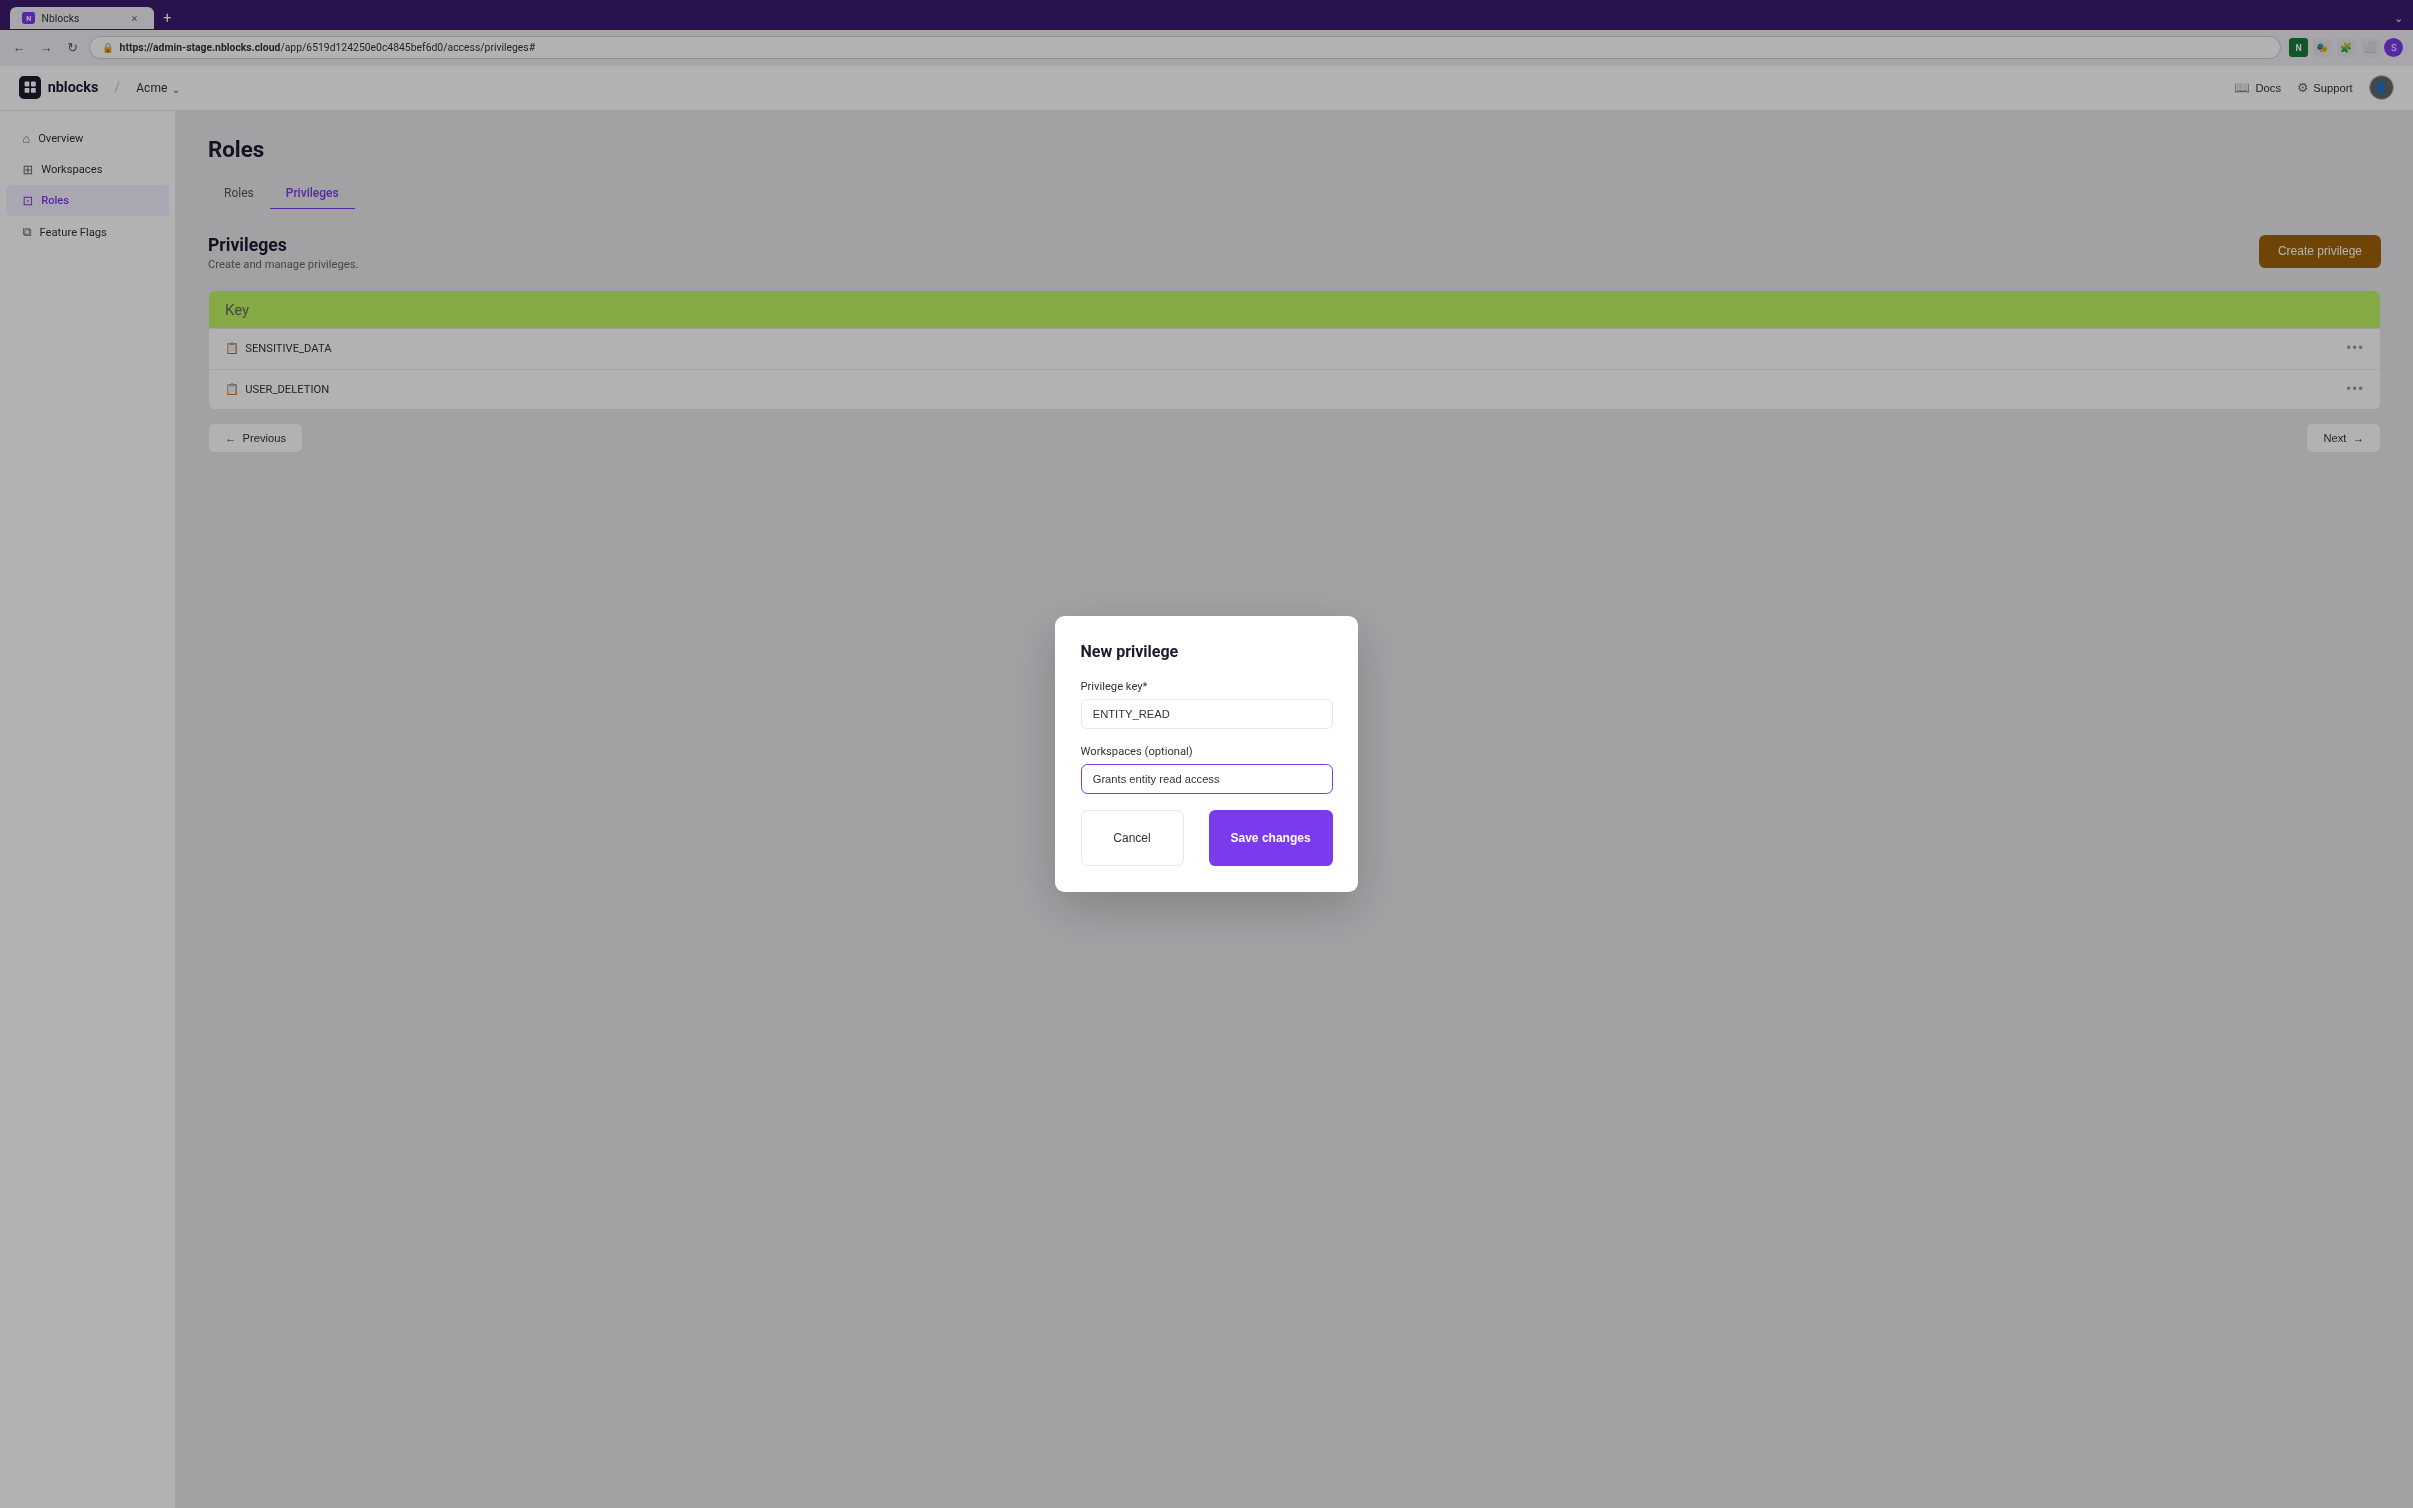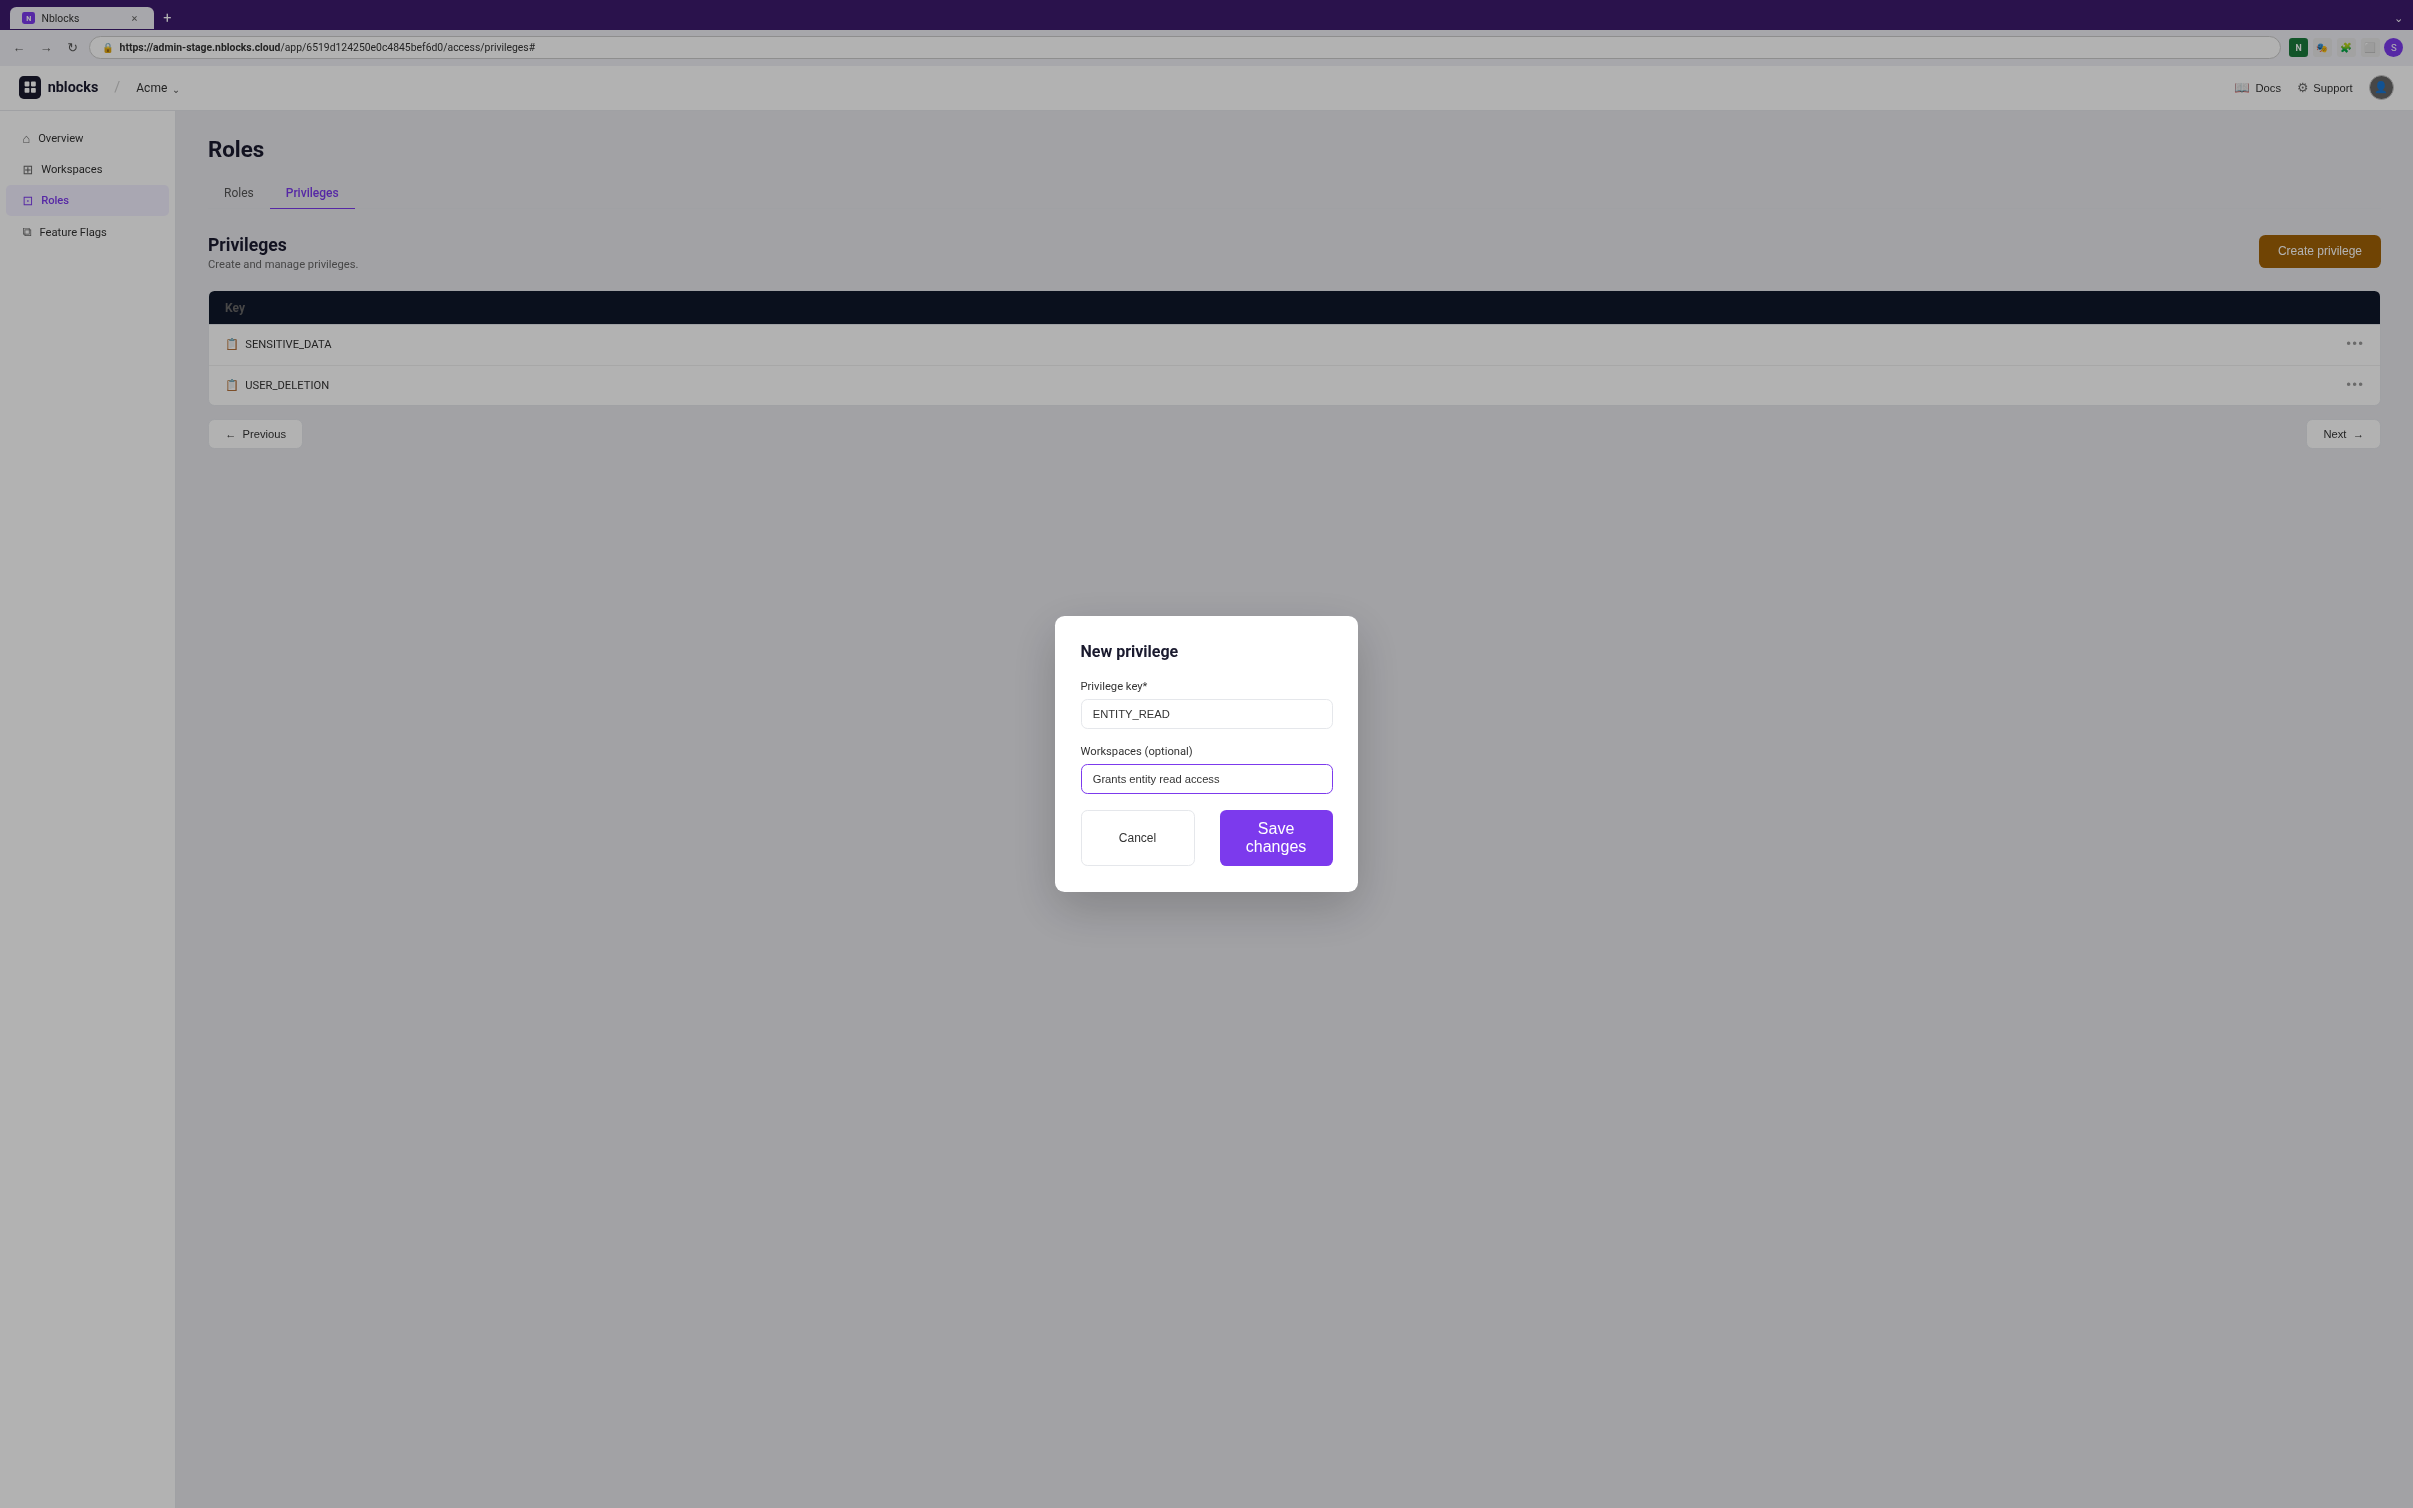--- a/index.html
+++ b/index.html
@@ -283,24 +283,24 @@
     
     .table-container {
       background: white;
       border: 0.8px solid #e5e7eb;
       border-radius: 6.4px;
       overflow: hidden;
     }
     .table-header {
       display: grid;
       grid-template-columns: 1fr;
-      background: #0f172a;
+      background: #bef264;
       padding: 9.6px 16px;
-      font-size: 12px;
-      font-weight: 700;
+      font-size: 15px;
+      font-weight: 400;
       color: #666;
       border-bottom: 0.8px solid #e5e7eb;
     }
     .table-row {
       display: grid;
       grid-template-columns: 1fr auto;
       padding: 11.2px 16px;
       border-bottom: 0.8px solid #f0f0f0;
       align-items: center;
     }
@@ -391,26 +391,26 @@
       background: white;
       border: 1.2px solid #e5e7eb;
       border-radius: 6.4px;
       font-size: 12px;
       font-weight: 500;
       cursor: pointer;
       color: #333;
     }
     .save-btn {
       flex: 1;
-      padding: 10px;
+      padding: 21px;
       background: #7c3aed;
       border: none;
       border-radius: 6.4px;
-      font-size: 16px;
-      font-weight: 400;
+      font-size: 12px;
+      font-weight: 700;
       cursor: pointer;
       color: white;
     }
   </style>
 </head>
 <body>
 
 <div class="browser-chrome">
   <div class="browser-tabs">
     <div class="browser-tab">

